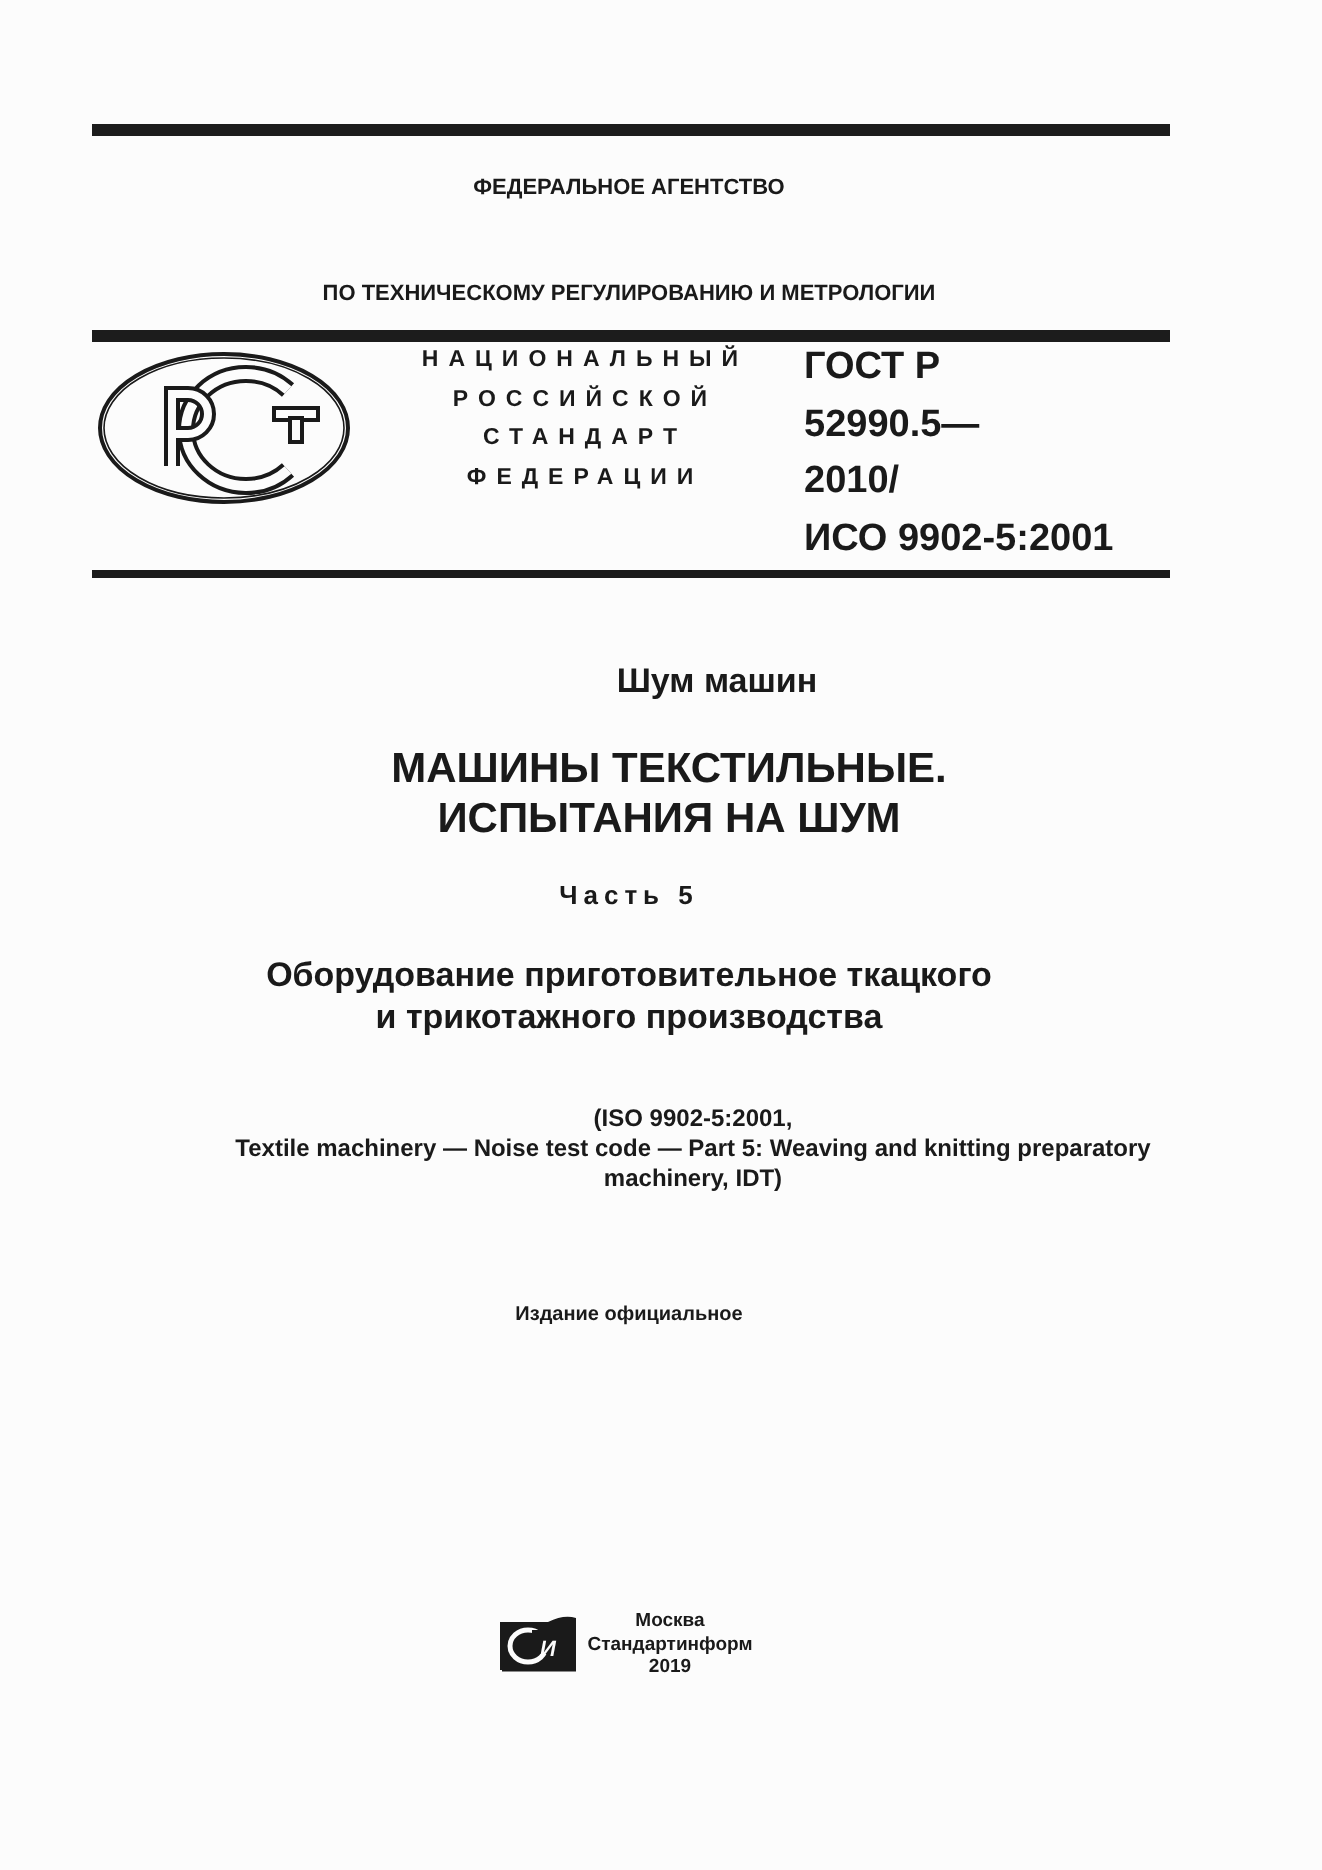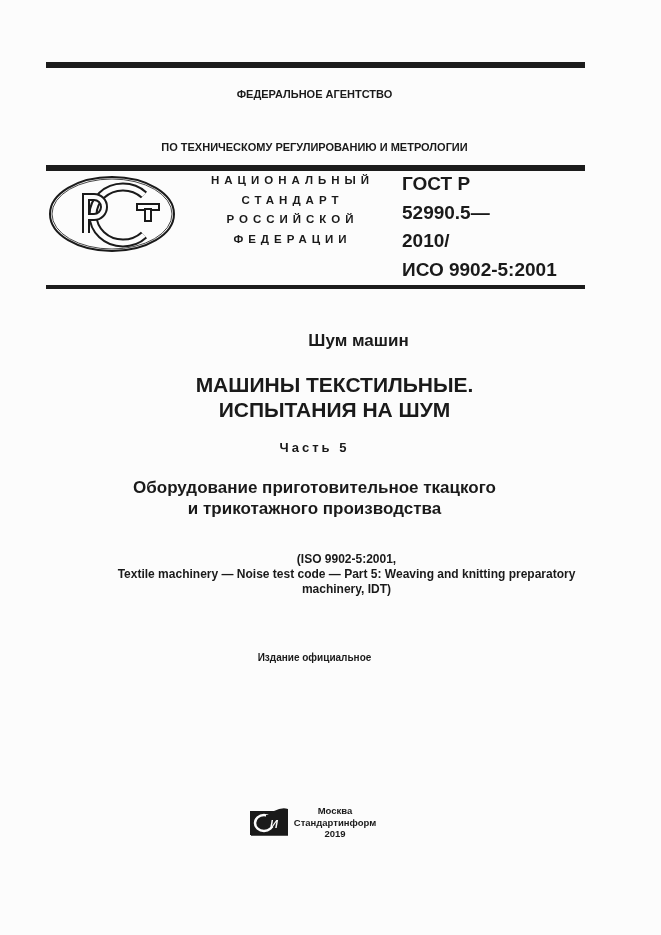--- a/index.html
+++ b/index.html
@@ -43,22 +43,22 @@
 
     <path d="M38 58 L38 22 L46 22 A10 10 0 0 1 46 42 L38 42" fill="none" stroke="#1a1a1a" stroke-width="8"></path>
     <path d="M38 58 L38 22 L46 22 A10 10 0 0 1 46 42 L38 42" fill="none" stroke="#fcfcfc" stroke-width="4"></path>
 
     <rect x="89" y="29" width="22" height="6" fill="#fcfcfc" stroke="#1a1a1a" stroke-width="2"></rect>
     <rect x="97" y="34" width="6" height="12" fill="#fcfcfc" stroke="#1a1a1a" stroke-width="2"></rect>
   </svg>
 
   <div class="natl">
     <div>НАЦИОНАЛЬНЫЙ</div>
+    <div>РОССИЙСКОЙ</div>
     <div>СТАНДАРТ</div>
-    <div>РОССИЙСКОЙ</div>
     <div>ФЕДЕРАЦИИ</div>
   </div>
 
   <div class="gost">
     <div>ГОСТ Р</div>
     <div>52990.5—</div>
     <div>2010/</div>
     <div>ИСО 9902-5:2001</div>
   </div>
 

